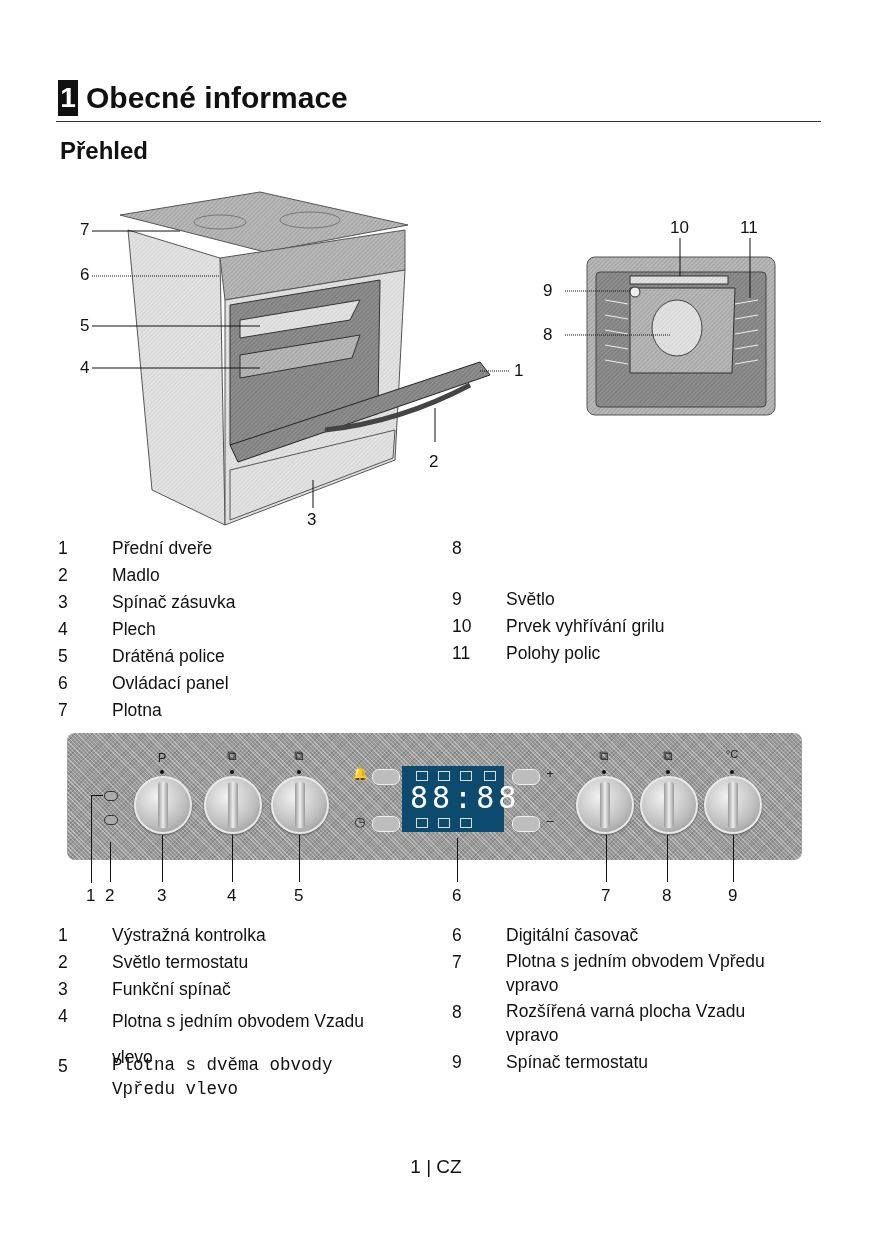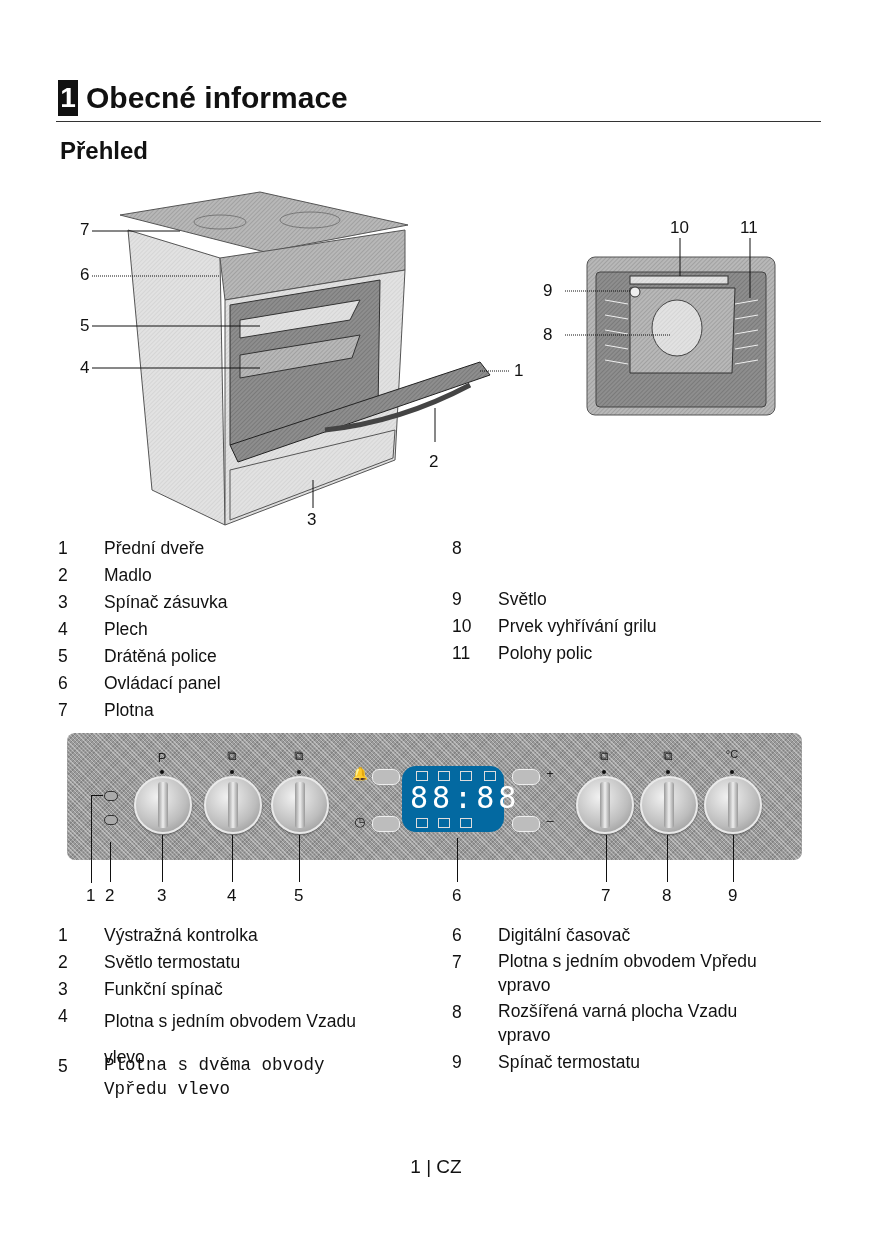--- a/index.html
+++ b/index.html
@@ -5,30 +5,30 @@
   html,body{margin:0;padding:0;background:#fff;}
   body{width:872px;height:1240px;position:relative;overflow:hidden;font-family:"Liberation Sans",sans-serif;color:#111;}
   .abs{position:absolute;}
   .chap-badge{left:58px;top:80px;width:20px;height:36px;background:#111;color:#fff;font-weight:bold;font-size:28px;line-height:36px;text-align:center;}
   .chap-title{left:86px;top:78px;font-size:30px;font-weight:bold;line-height:40px;}
   .rule{left:56px;top:121px;width:765px;height:1px;background:#333;}
   .section-title{left:60px;top:136px;font-size:24px;font-weight:bold;line-height:30px;}
   .hatch{background-color:#9a9a9a;background-image:repeating-linear-gradient(45deg,rgba(255,255,255,.35) 0 1px,transparent 1px 3px),repeating-linear-gradient(-45deg,rgba(0,0,0,.15) 0 1px,transparent 1px 3px);}
   .leg{font-size:17.5px;line-height:27px;}
   .leg .num{position:absolute;left:0;width:40px;}
-  .leg .txt{position:absolute;left:46px;width:300px;}
+  .leg .txt{position:absolute;left:54px;width:300px;}
   .legrow{position:relative;}
   .callout{font-size:17px;line-height:20px;}
   .knob{position:absolute;width:54px;height:54px;border-radius:50%;background:radial-gradient(circle at 40% 35%,#f2f2f2,#bdbdbd 60%,#8a8a8a);border:2px solid #e9e9e9;box-shadow:0 1px 2px #555;}
   .knob .grip{position:absolute;left:22px;top:4px;width:10px;height:46px;background:linear-gradient(90deg,#999,#eee,#999);border-radius:3px;}
   .knob-dot{position:absolute;width:4px;height:4px;border-radius:50%;background:#111;}
   .kicon{position:absolute;font-size:13px;color:#222;text-align:center;width:24px;}
   .btn{position:absolute;width:26px;height:14px;border-radius:7px;background:#bdbdbd;border:1px solid #eee;}
   .lamp{position:absolute;width:12px;height:8px;border-radius:5px;border:1px solid #333;background:#aaa;}
-  .display{position:absolute;background:#0369a1;border-radius:14px;}
+  .display{position:absolute;background:#0c4a6e;}
   .seg{position:absolute;font-family:"DejaVu Sans Mono",monospace;color:#fff;font-size:30px;letter-spacing:4px;}
   .dicon{position:absolute;width:10px;height:8px;border:1px solid #ddd;}
   .leader{position:absolute;background:#111;}
   .footer{left:0;width:872px;top:1156px;text-align:center;font-size:19px;}
 </style>
 </head>
 <body>
 
 <div class="abs chap-badge">1</div>
 <div class="abs chap-title">Obecné informace</div>

